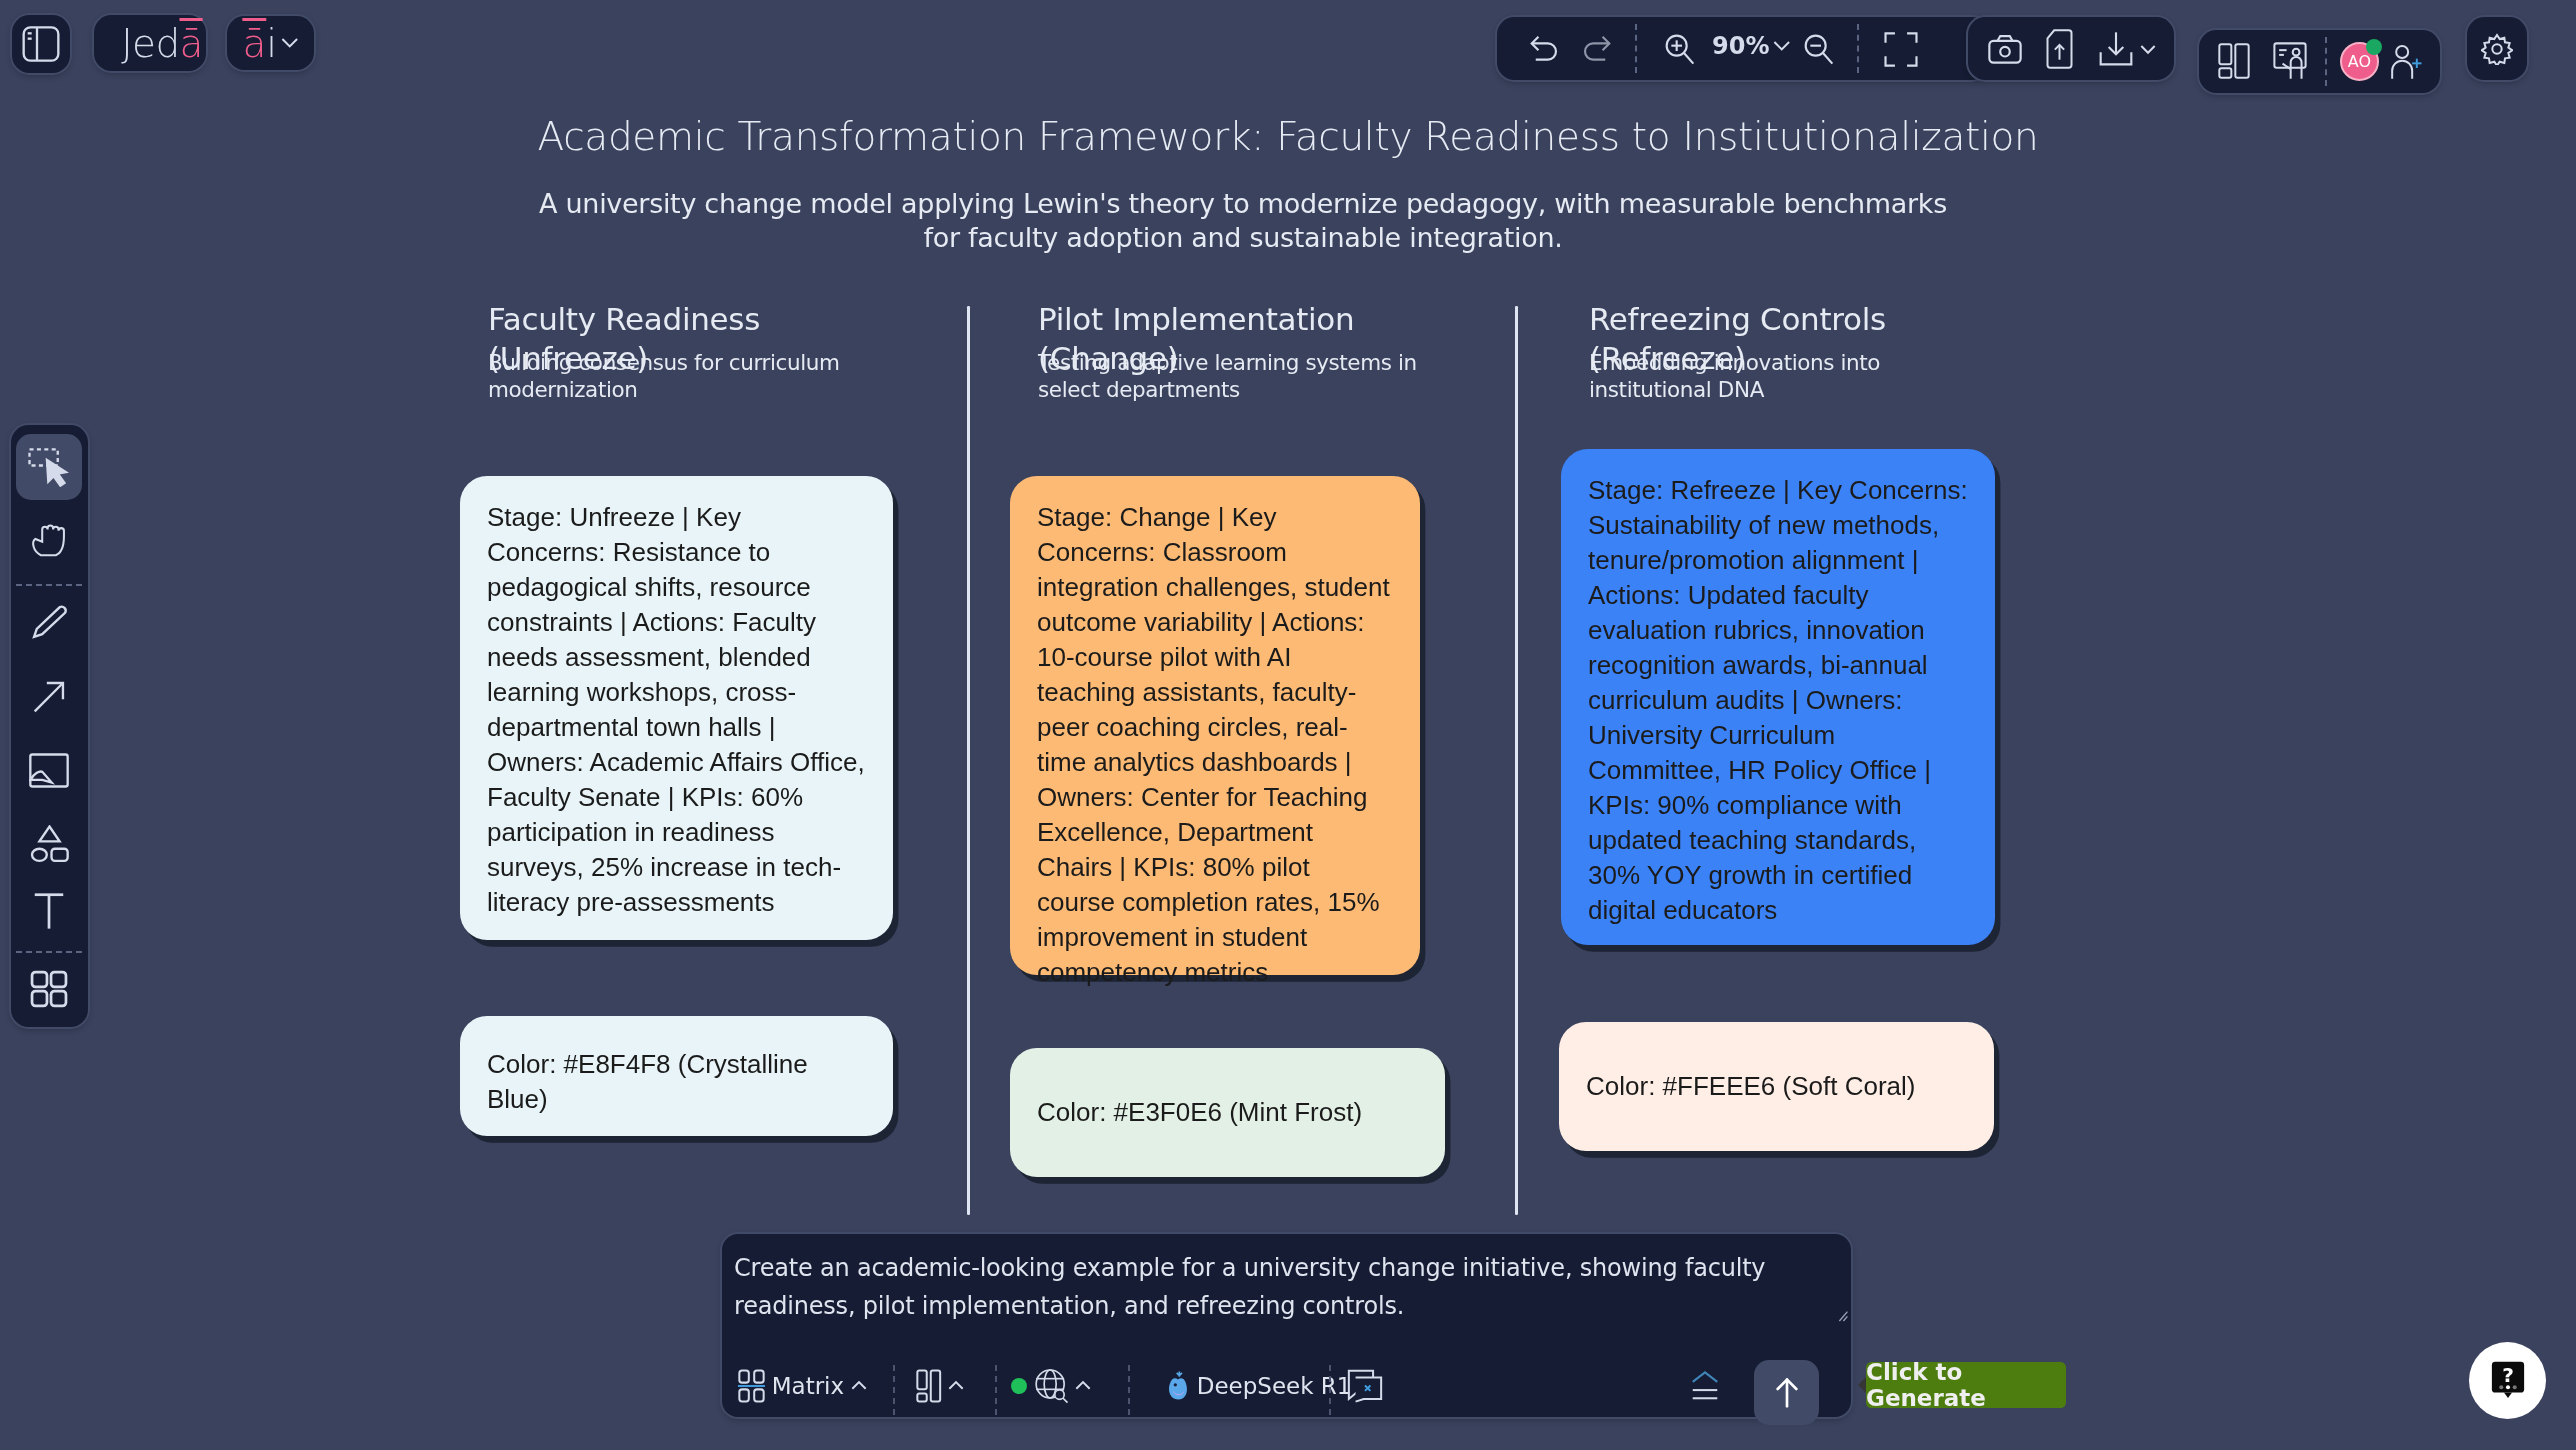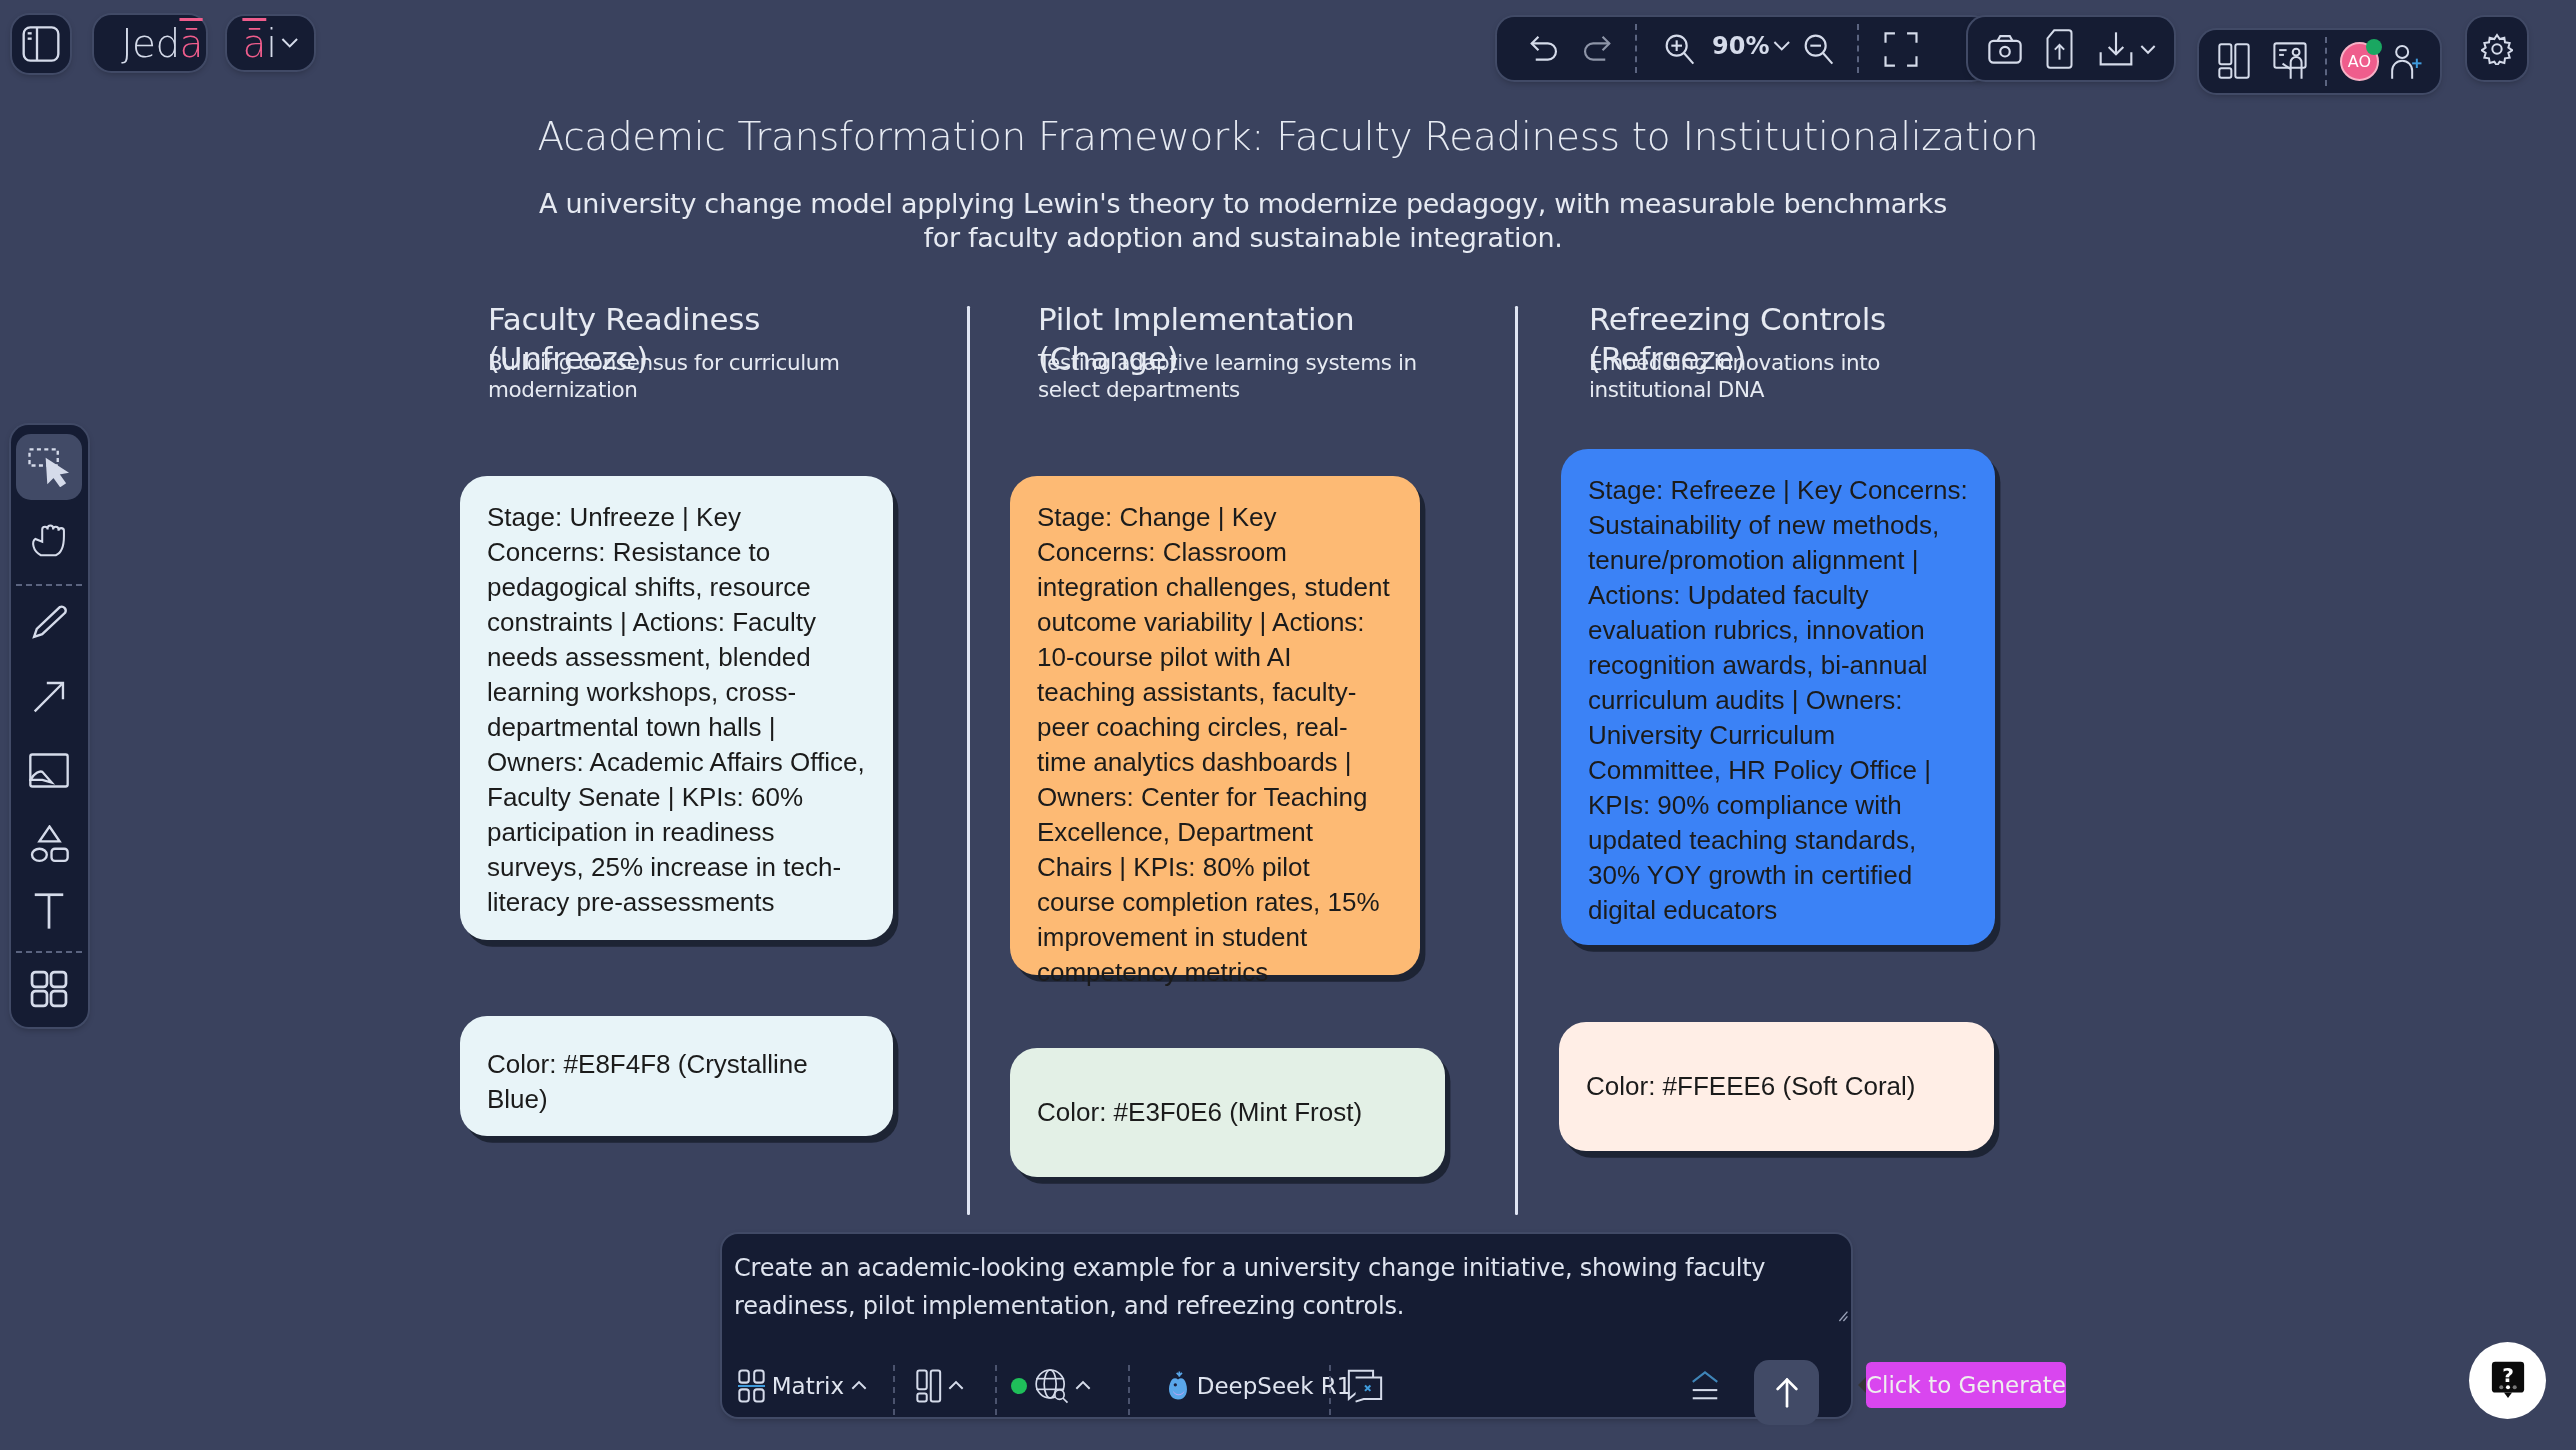--- a/index.html
+++ b/index.html
@@ -64,21 +64,21 @@
   }
   .swatch { font-size: 26px; line-height: 35px; display:flex; align-items:center; padding: 0 27px; }
 
   
   #prompt { left: 722px; top: 1234px; width: 1129px; height: 183px; border-radius: 16px; }
   #prompt-text { position:absolute; left: 12px; top: 15px; width: 1102px; font-size: 24px; line-height: 38px; color: #dfe4ef; letter-spacing: -0.2px; }
   .pb-item { position:absolute; top: 128px; height: 47px; display:flex; align-items:center; gap: 6.7px; font-size: 23px; color:#dfe4ef; }
   .pb-sep { position:absolute; top: 131px; height: 50px; border-left: 2px dashed #4b536e; }
   #send-btn { position:absolute; left: 1032px; top: 126px; width: 65px; height: 65px; border-radius: 15px; background:#414a66; display:flex; align-items:center; justify-content:center; }
 
-  #tooltip { position:absolute; left: 1866px; top: 1362px; width: 200px; height: 46px; border-radius: 5.4px; background:#d946ef; color:#efefef; font-size: 23px; display:flex; align-items:center; justify-content:center; }
+  #tooltip { position:absolute; left: 1866px; top: 1362px; width: 200px; height: 46px; border-radius: 5.4px; background:#4d7c0f; color:#efefef; font-size: 23px; display:flex; align-items:center; justify-content:center;font-weight:bold; }
   #tooltip::before { content:""; position:absolute; left:-8px; top: 15px; border-top: 8px solid transparent; border-bottom: 8px solid transparent; border-right: 8px solid #363636; }
 
   #help-btn { position:absolute; left: 2469px; top: 1342px; width: 77px; height: 77px; border-radius: 50%; background: #ffffff; display:flex; align-items:center; justify-content:center; }
 </style>
 </head>
 <body>
 
 <div id="btn-sidebar" class="panel ico">
   <span class="icon">
     <svg width="40" height="40" viewBox="0 0 60 60" fill="none" stroke="#d5dbea" stroke-width="3.5">

